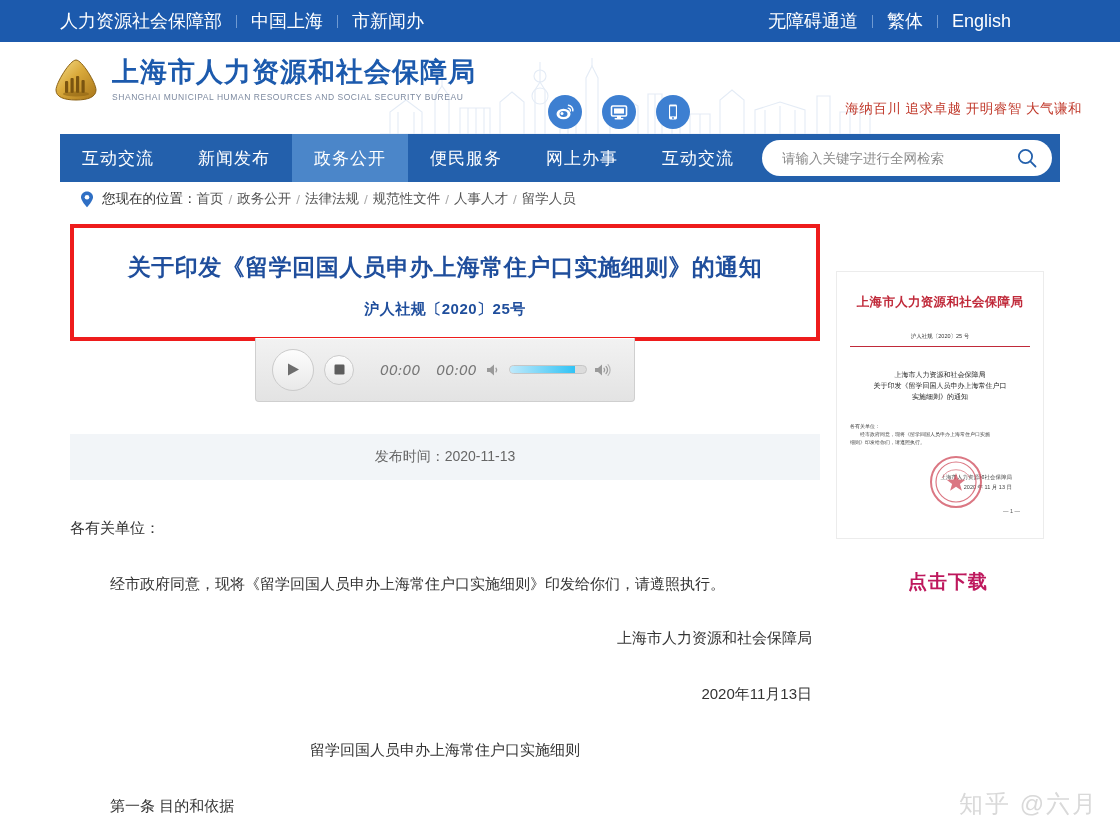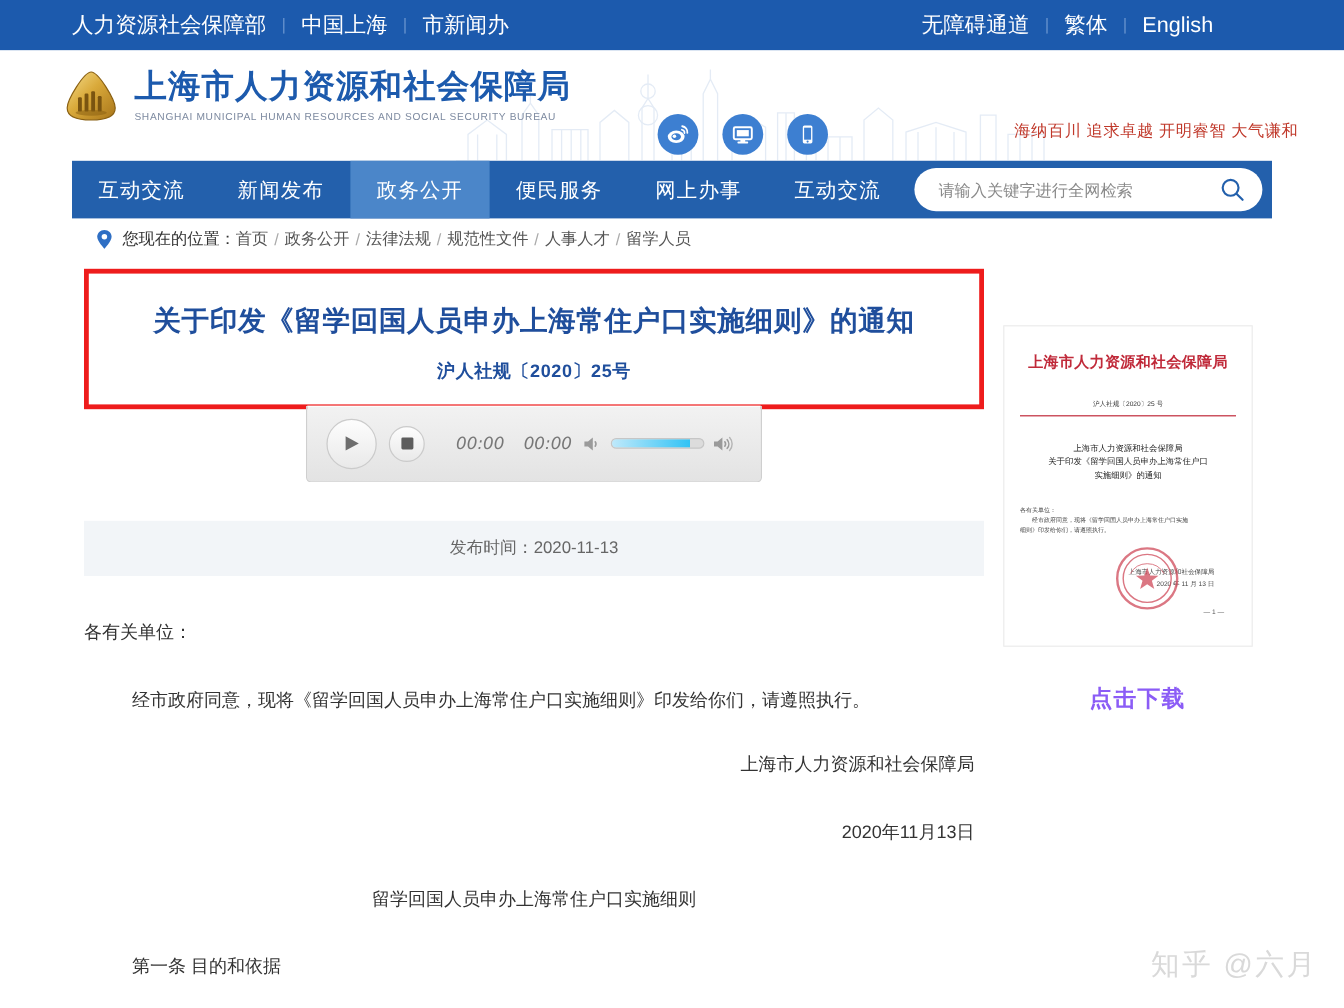--- a/index.html
+++ b/index.html
@@ -371,21 +371,21 @@
   }
   .dp-pageno {
     text-align: right;
     font-size: 5.5px;
     color: #555;
     margin-top: 16px;
     padding-right: 10px;
   }
   .dl-link {
     text-align: center;
-    color: #8b5cf6;
+    color: #be185d;
     font-size: 19px;
     font-weight: bold;
     margin-top: 30px;
     cursor: pointer;
     letter-spacing: 1px;
   }
 
   
   .watermark {
     position: absolute;

